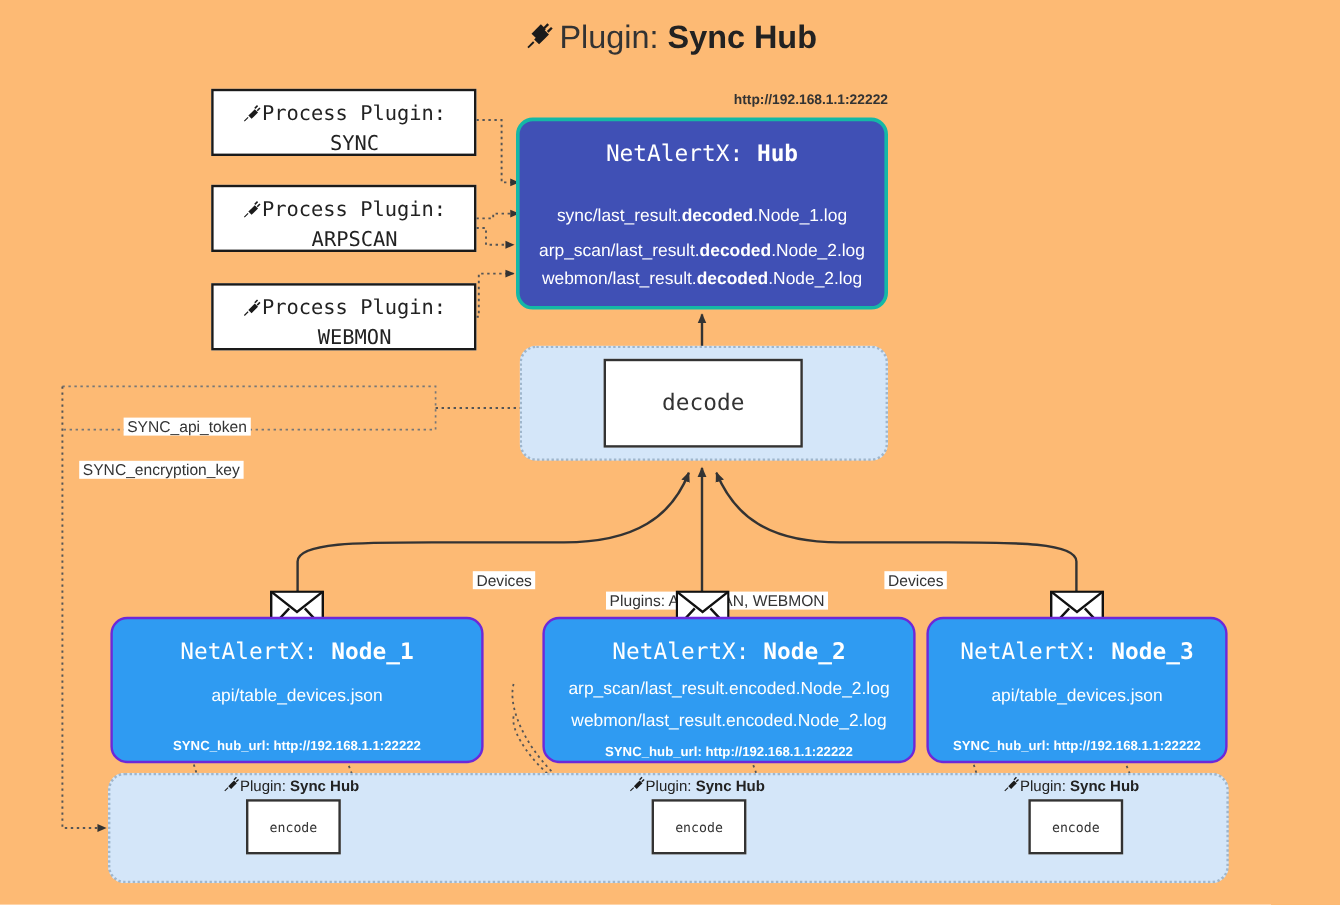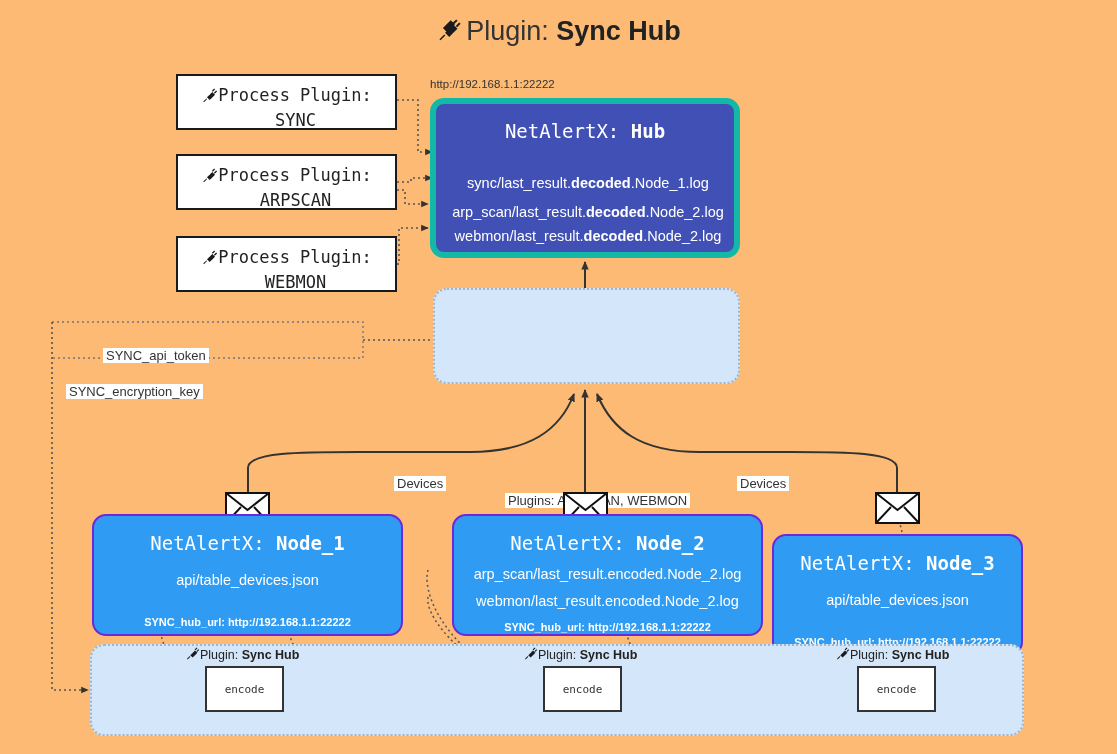--- a/index.html
+++ b/index.html
@@ -64,31 +64,31 @@
     text-align: center;
     line-height: 1.45;
     padding-top: 7px;
   }
   .procbox .l1 { display:block; white-space: nowrap; }
   .procbox .l2 { display:block; white-space: nowrap; margin-left: 18px; }
 
   
   .hub-url {
     position: absolute;
-    text-align: left;
+    text-align: right;
     font-size: 11.5px;
-    font-weight: 400;
+    font-weight: 700;
     color: #333333;
     white-space: nowrap;
   }
   .hub {
     position: absolute;
     box-sizing: border-box;
     background: #4050b5;
-    border: 6px solid #14b8a6;
+    border: 3px solid #14b8a6;
     border-radius: 14px;
   }
   .hub-title {
     position: absolute;
     left: 0; right: 0;
     top: 16px;
     text-align: center;
     font-family: "DejaVu Sans Mono", "Liberation Mono", monospace;
     font-size: 19px;
     color: #ffffff;
@@ -297,20 +297,23 @@
 
       <div class="hub-line" style="top:50px;margin-top:21px;"><span>sync/last_result.</span><b>decoded</b><span>.Node_1.log</span></div>
 
 
       <div class="hub-line" style="top:100px;"><span>arp_scan/last_result.</span><b>decoded</b><span>.Node_2.log</span></div>
 
       <div class="hub-line" style="top:124px;"><span>webmon/last_result.</span><b>decoded</b><span>.Node_2.log</span></div>
     </div>
 
     <div class="subgraph" style="left:433px; top:288px; width:307px; height:96px;"></div>
+    <div class="procwhite decode-box" style="left:503px; top:299px; width:166px; height:74px;">
+      <span>decode</span>
+    </div>
 
     <div class="edge-label" style="left:103px; top:316px;">SYNC_api_token</div>
     <div class="edge-label" style="left:66px; top:352px;">SYNC_encryption_key</div>
 
     <div class="edge-label" style="left:394px; top:444px;">Devices</div>
     <div class="edge-label" style="left:505px; top:461px;">Plugins: ARPSCAN, WEBMON</div>
     <div class="edge-label" style="left:737px; top:444px;">Devices</div>
 
     <div class="envelope" style="left:225px; top:492px;">
       <svg width="45" height="32" viewBox="0 0 45 32">
@@ -339,21 +342,21 @@
       <div class="node-foot" style="top:105px;">SYNC_hub_url: http://192.168.1.1:22222</div>
     </div>
 
     <div class="envelope" style="left:875px; top:492px;">
       <svg width="45" height="32" viewBox="0 0 45 32">
         <rect x="1" y="1" width="43" height="30" fill="#ffffff" stroke="#111" stroke-width="2"></rect>
         <path d="M1,1 L22.5,18 L44,1" fill="none" stroke="#111" stroke-width="2"></path>
         <path d="M1,31 L16,15 M44,31 L29,15" fill="none" stroke="#111" stroke-width="2"></path>
       </svg>
     </div>
-    <div class="node" style="left:772px; top:514px; width:251px; height:122px;margin-top:20px;">
+    <div class="node" style="left:772px; top:514px; width:251px; height:122px;">
       <div class="node-title"><span>NetAlertX: </span><b>Node_3</b></div>
       <div class="node-line" style="top:56px;">api/table_devices.json</div>
       <div class="node-foot" style="top:100px;">SYNC_hub_url: http://192.168.1.1:22222</div>
     </div>
 
     <div class="subgraph" style="left:90px; top:644px; width:934px; height:92px;"></div>
 
     <div class="plugin-tag" style="left:185px; top:646px;">
       <svg width="15" height="15" viewBox="0 0 24 24" style="vertical-align:-2px">
         <path d="M3.2 20.5 L7.6 16.1 L8.6 17.1 L4.2 21.5 Z" fill="#1b1b1b"></path>

